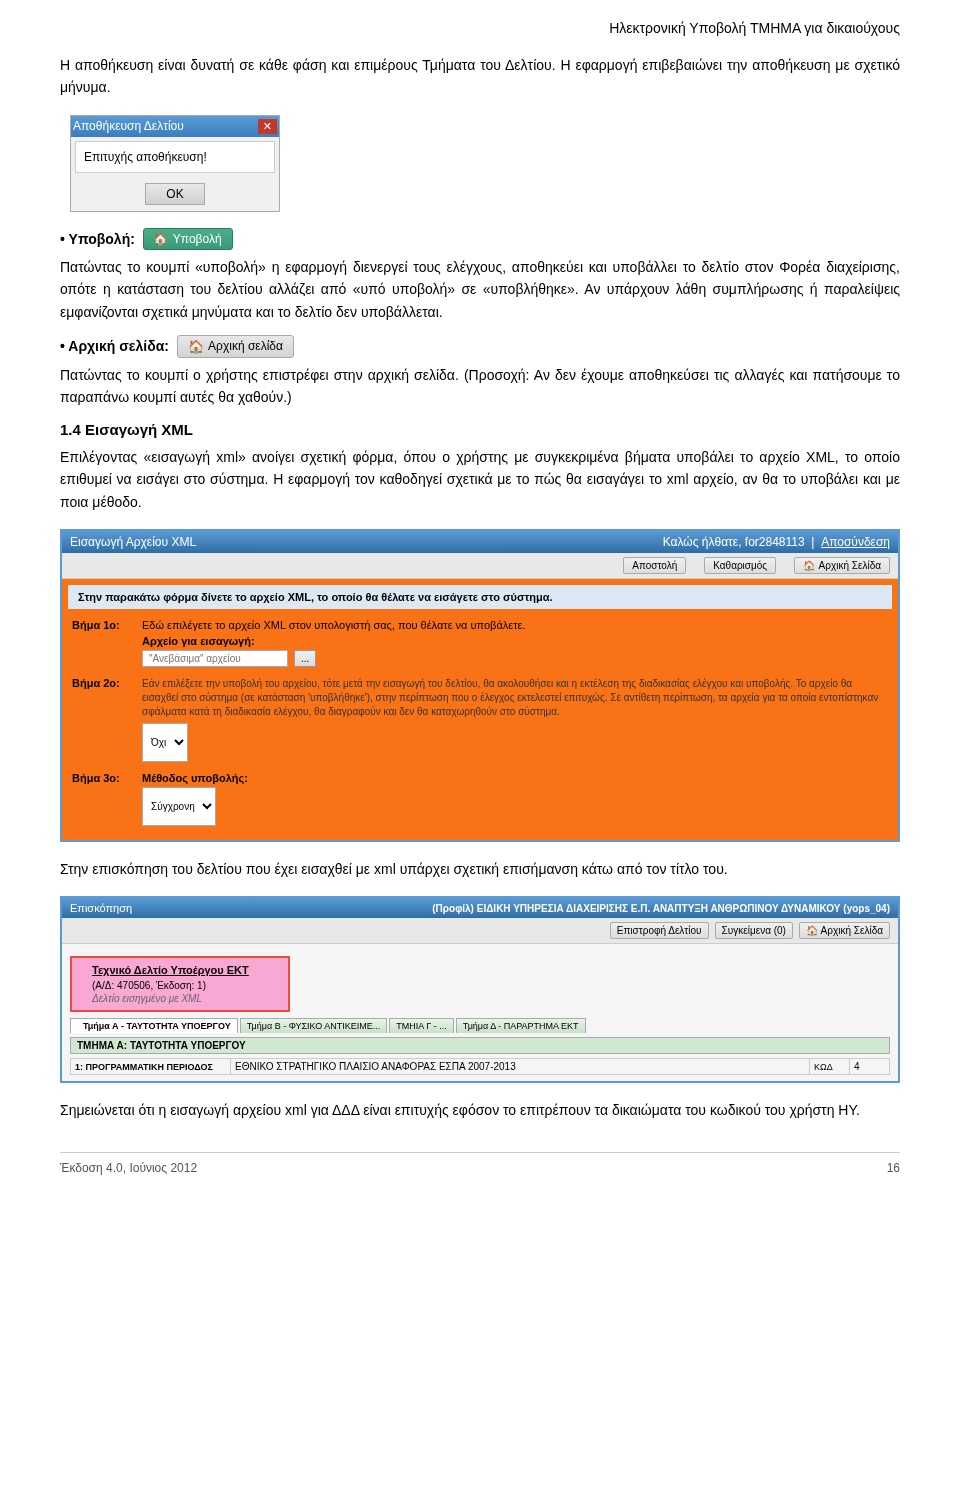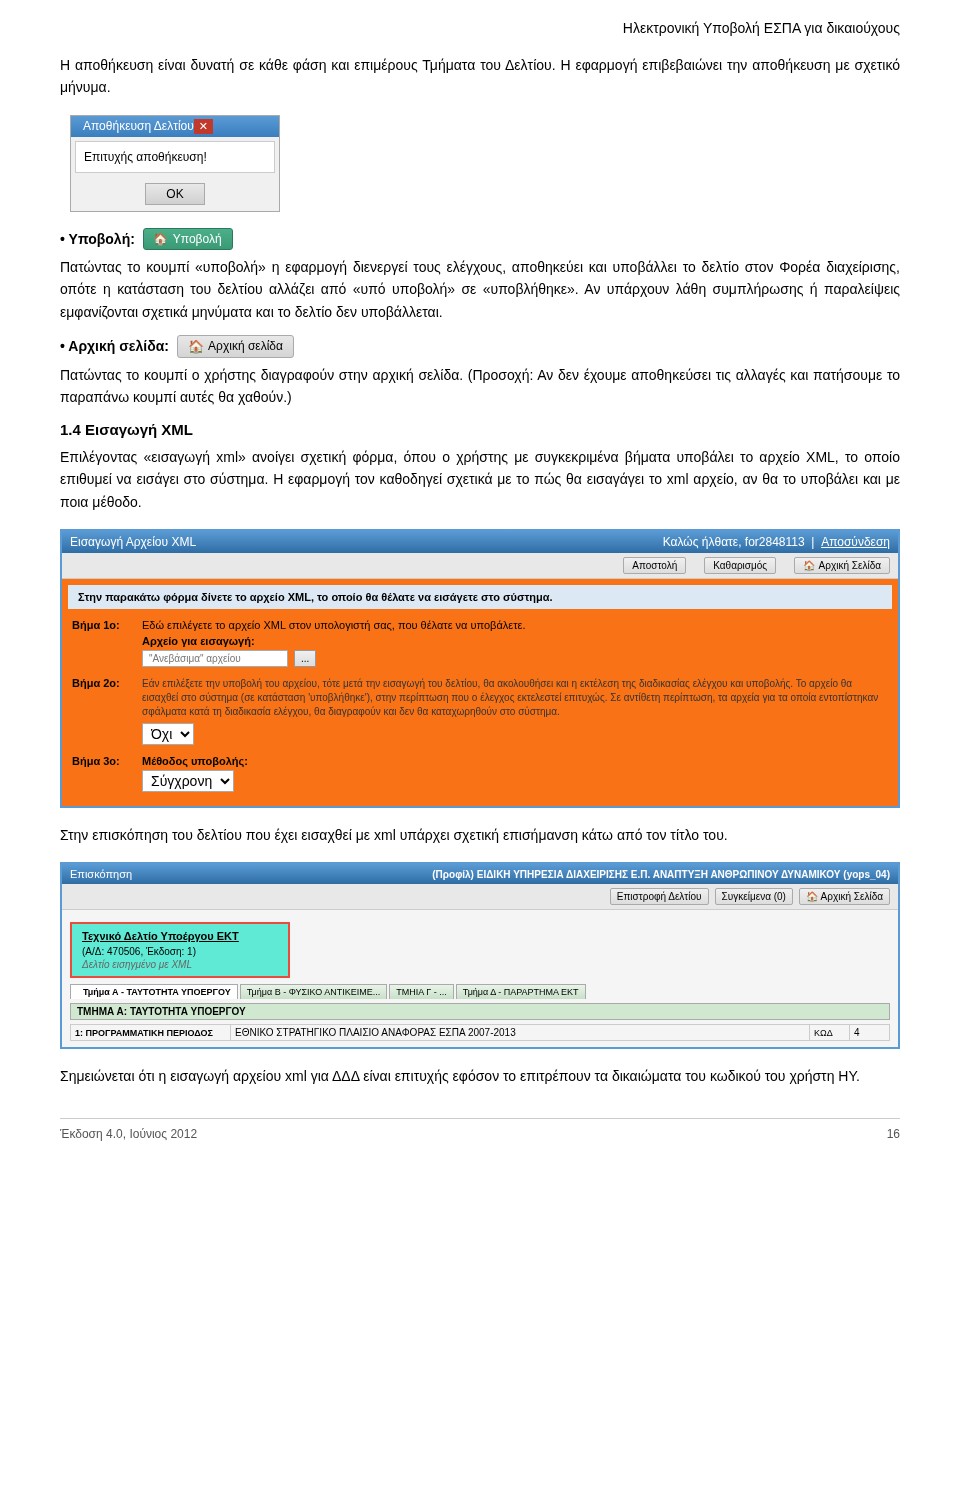--- a/index.html
+++ b/index.html
@@ -30,24 +30,24 @@
     .dialog-screenshot {
       border: 1px solid #aaa;
       background: #f0f0f0;
       width: 210px;
       margin: 16px 0 16px 10px;
       font-size: 12px;
     }
     .dialog-titlebar {
       background: linear-gradient(to bottom, #5b9bd5, #3a7ebf);
       color: #fff;
-      padding: 3px 12px;
-      font-size: 12px;
-      display: flex;
-      justify-content: flex-start;
+      padding: 3px 2px;
+      font-size: 12px;
+      display: flex;
+      justify-content: space-between;
       align-items: center;
     }
     .dialog-titlebar-close {
       background: #c0392b;
       color: #fff;
       border: none;
       padding: 1px 5px;
       font-size: 11px;
       cursor: pointer;
     }
@@ -201,22 +201,22 @@
     .xml-fake-btn {
       background: linear-gradient(to bottom, #f0f0f0, #ddd);
       border: 1px solid #999;
       padding: 2px 6px;
       font-size: 10px;
       cursor: pointer;
     }
     .xml-fake-select {
       border: 1px solid #aaa;
       background: #fff;
-      padding: 1px 4px;
-      font-size: 14px;
+      padding: 12px 4px;
+      font-size: 10px;
     }
     .xml-small-text {
       font-size: 10px;
       color: #333;
       line-height: 1.4;
     }
 
     
     .episk-screenshot {
       border: 2px solid #5b9bd5;
@@ -249,22 +249,22 @@
       padding: 2px 6px;
       font-size: 10px;
       cursor: pointer;
       border-radius: 2px;
     }
     .episk-content {
       padding: 6px 8px;
     }
     .episk-box-highlighted {
       border: 2px solid #e74c3c;
-      background: #5eead4;
-      padding: 6px 10px;
+      background: #f9a8d4;
+      padding: 6px 20px;
       margin: 6px 0;
       width: 220px;
     }
     .episk-box-title {
       font-weight: bold;
       font-size: 11px;
       text-decoration: underline;
       color: #000;
       margin-bottom: 4px;
     }
@@ -329,21 +329,21 @@
       display: flex;
       justify-content: space-between;
       font-size: 12px;
       color: #555;
     }
   </style>
 </head>
 <body>
 
 <div class="page-header">
-  <span>Ηλεκτρονική Υποβολή ΕΣΠΑ για δικαιούχους</span>
+  <span>Ηλεκτρονική Υποβολή ΤΜΗΜΑ για δικαιούχους</span>
 </div>
 
 <p class="body-text">Η αποθήκευση είναι δυνατή σε κάθε φάση και επιμέρους Τμήματα του Δελτίου. Η εφαρμογή επιβεβαιώνει την αποθήκευση με σχετικό μήνυμα.</p>
 
 <div class="dialog-screenshot">
   <div class="dialog-titlebar">
     <span>Αποθήκευση Δελτίου</span>
     <button class="dialog-titlebar-close">✕</button>
   </div>
   <div class="dialog-body">
@@ -365,21 +365,21 @@
 <p class="body-text">Πατώντας το κουμπί «υποβολή» η εφαρμογή διενεργεί τους ελέγχους, αποθηκεύει και υποβάλλει το δελτίο στον Φορέα διαχείρισης, οπότε η κατάσταση του δελτίου αλλάζει από «υπό υποβολή» σε «υποβλήθηκε». Αν υπάρχουν λάθη συμπλήρωσης ή παραλείψεις εμφανίζονται σχετικά μηνύματα και το δελτίο δεν υποβάλλεται.</p>
 
 <div class="section-label-row">
   <span class="bullet-label">• Αρχική σελίδα:</span>
   <button class="arxiki-btn">
     <span class="home-icon-small">🏠</span>
     <span>Αρχική σελίδα</span>
   </button>
 </div>
 
-<p class="body-text">Πατώντας το κουμπί ο χρήστης διαγραφούν στην αρχική σελίδα. (Προσοχή: Αν δεν έχουμε αποθηκεύσει τις αλλαγές και πατήσουμε το παραπάνω κουμπί αυτές θα χαθούν.)</p>
+<p class="body-text">Πατώντας το κουμπί ο χρήστης επιστρέφει στην αρχική σελίδα. (Προσοχή: Αν δεν έχουμε αποθηκεύσει τις αλλαγές και πατήσουμε το παραπάνω κουμπί αυτές θα χαθούν.)</p>
 
 <p class="section-1-4">1.4  Εισαγωγή XML</p>
 
 <p class="body-text">Επιλέγοντας «εισαγωγή xml» ανοίγει σχετική φόρμα, όπου ο χρήστης με συγκεκριμένα βήματα υποβάλει το αρχείο XML, το οποίο επιθυμεί να εισάγει στο σύστημα. Η εφαρμογή τον καθοδηγεί σχετικά με το πώς θα εισαγάγει το xml αρχείο, αν θα το υποβάλει και με ποια μέθοδο.</p>
 
 <div class="xml-screenshot">
   <div class="xml-titlebar">
     <span>Εισαγωγή Αρχείου XML</span>
     <span>
       <span>Καλώς ήλθατε, for2848113</span>

